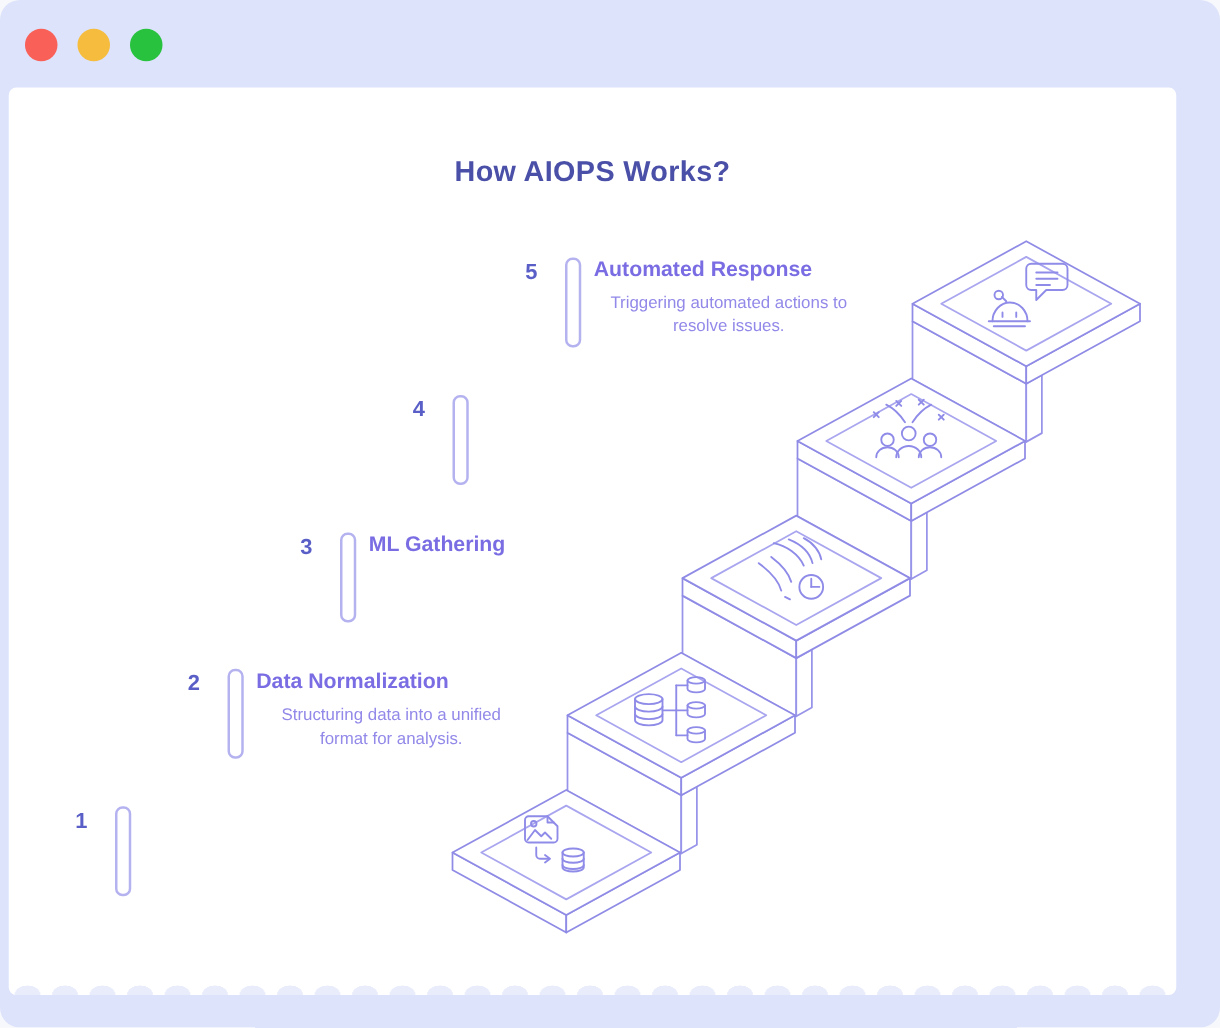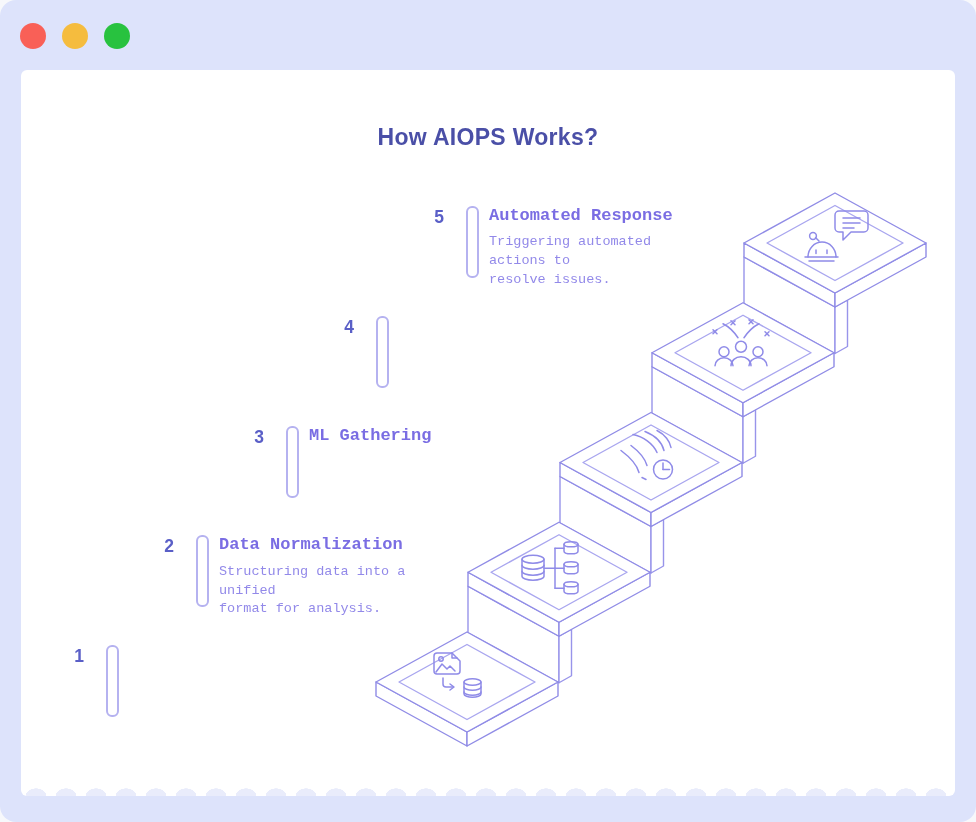--- a/index.html
+++ b/index.html
@@ -4,46 +4,46 @@
 <style>
   html,body{margin:0;padding:0;background:#f7f8fb;font-family:"Liberation Sans",sans-serif;}
   .window{
     position:relative;width:976px;height:822px;background:#dde3fb;
     border-radius:16px;overflow:hidden;
   }
   .titlebar{position:absolute;top:0;left:0;right:0;height:70px;}
   .traffic{position:absolute;top:23px;left:20px;display:flex;gap:16px;}
   .light{width:26px;height:26px;border-radius:50%;}
   .card{
-    position:absolute;left:21px;top:70px;width:934px;height:726px;
+    position:absolute;left:7px;top:70px;width:934px;height:726px;
     background:#ffffff;border-radius:6px;overflow:hidden;
   }
   .heading{
     position:absolute;top:54px;left:0;width:100%;text-align:center;
     font-size:23px;font-weight:700;letter-spacing:.3px;color:var(--c-heading,#4a4fa7);
     margin:0;
   }
   .stairs-svg{position:absolute;left:0;top:0;width:934px;height:726px;}
   .step-row{position:absolute;width:330px;height:80px;}
   .step-num{
     position:absolute;left:-80px;top:1px;width:58px;text-align:right;
     font-size:17.5px;font-weight:700;color:var(--c-num,#5a5fc7);
   }
   .step-bar{
     position:absolute;left:0;top:0;width:9px;height:68px;
     border:2px solid var(--c-bar,#b5b2f0);border-radius:6px;background:#fff;
   }
-  .step-text{position:absolute;left:23px;top:0;width:240px;font-family:Liberation Mono, monospace;}
+  .step-text{position:absolute;left:23px;top:0;width:240px;}
   .step-title{
     font-size:17px;font-weight:700;color:var(--c-title,#7a6de3);
     margin:0;line-height:1.2;
   }
   .step-desc{
     margin:7px 0 0 0;font-size:13.5px;line-height:1.4;
-    color:var(--c-desc,#9289e9);white-space:pre-line;width:216px;
+    color:var(--c-desc,#9289e9);white-space:pre-line;width:216px;text-align:center;
   }
   .scallops{
     position:absolute;left:0;right:0;bottom:0;height:12px;
     background-image:radial-gradient(ellipse 15px 11px at 50% 100%, #e9ecfb 68%, rgba(233,236,251,0) 70%);
     background-size:30px 12px;background-repeat:repeat-x;
   }
 </style>
 </head>
 <body>
 

